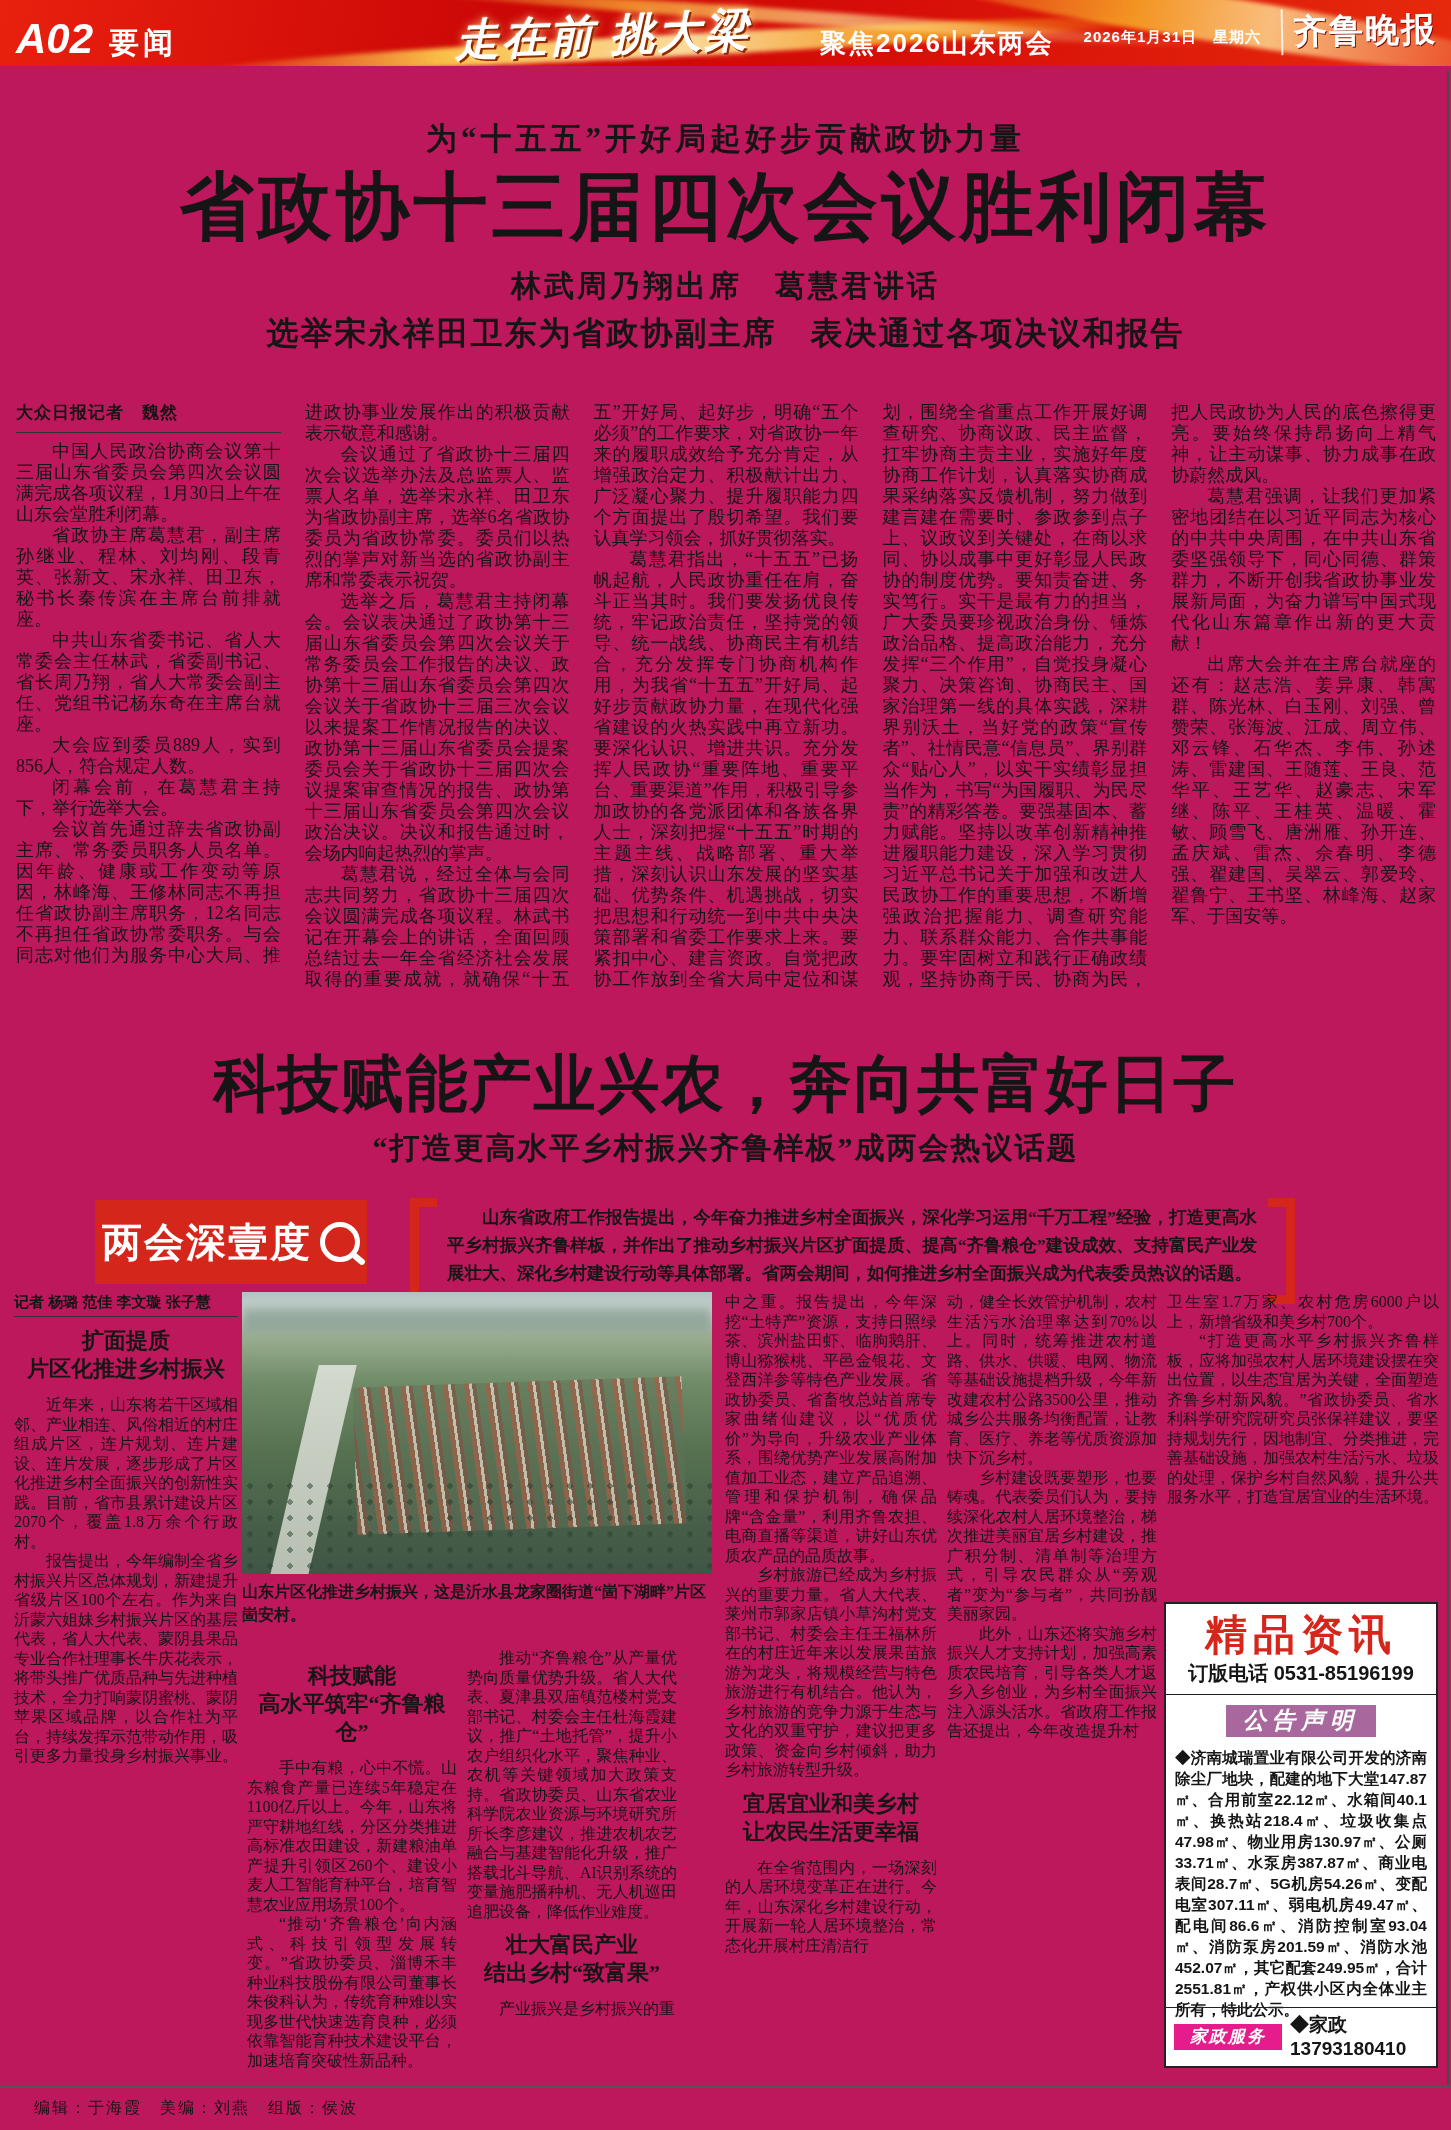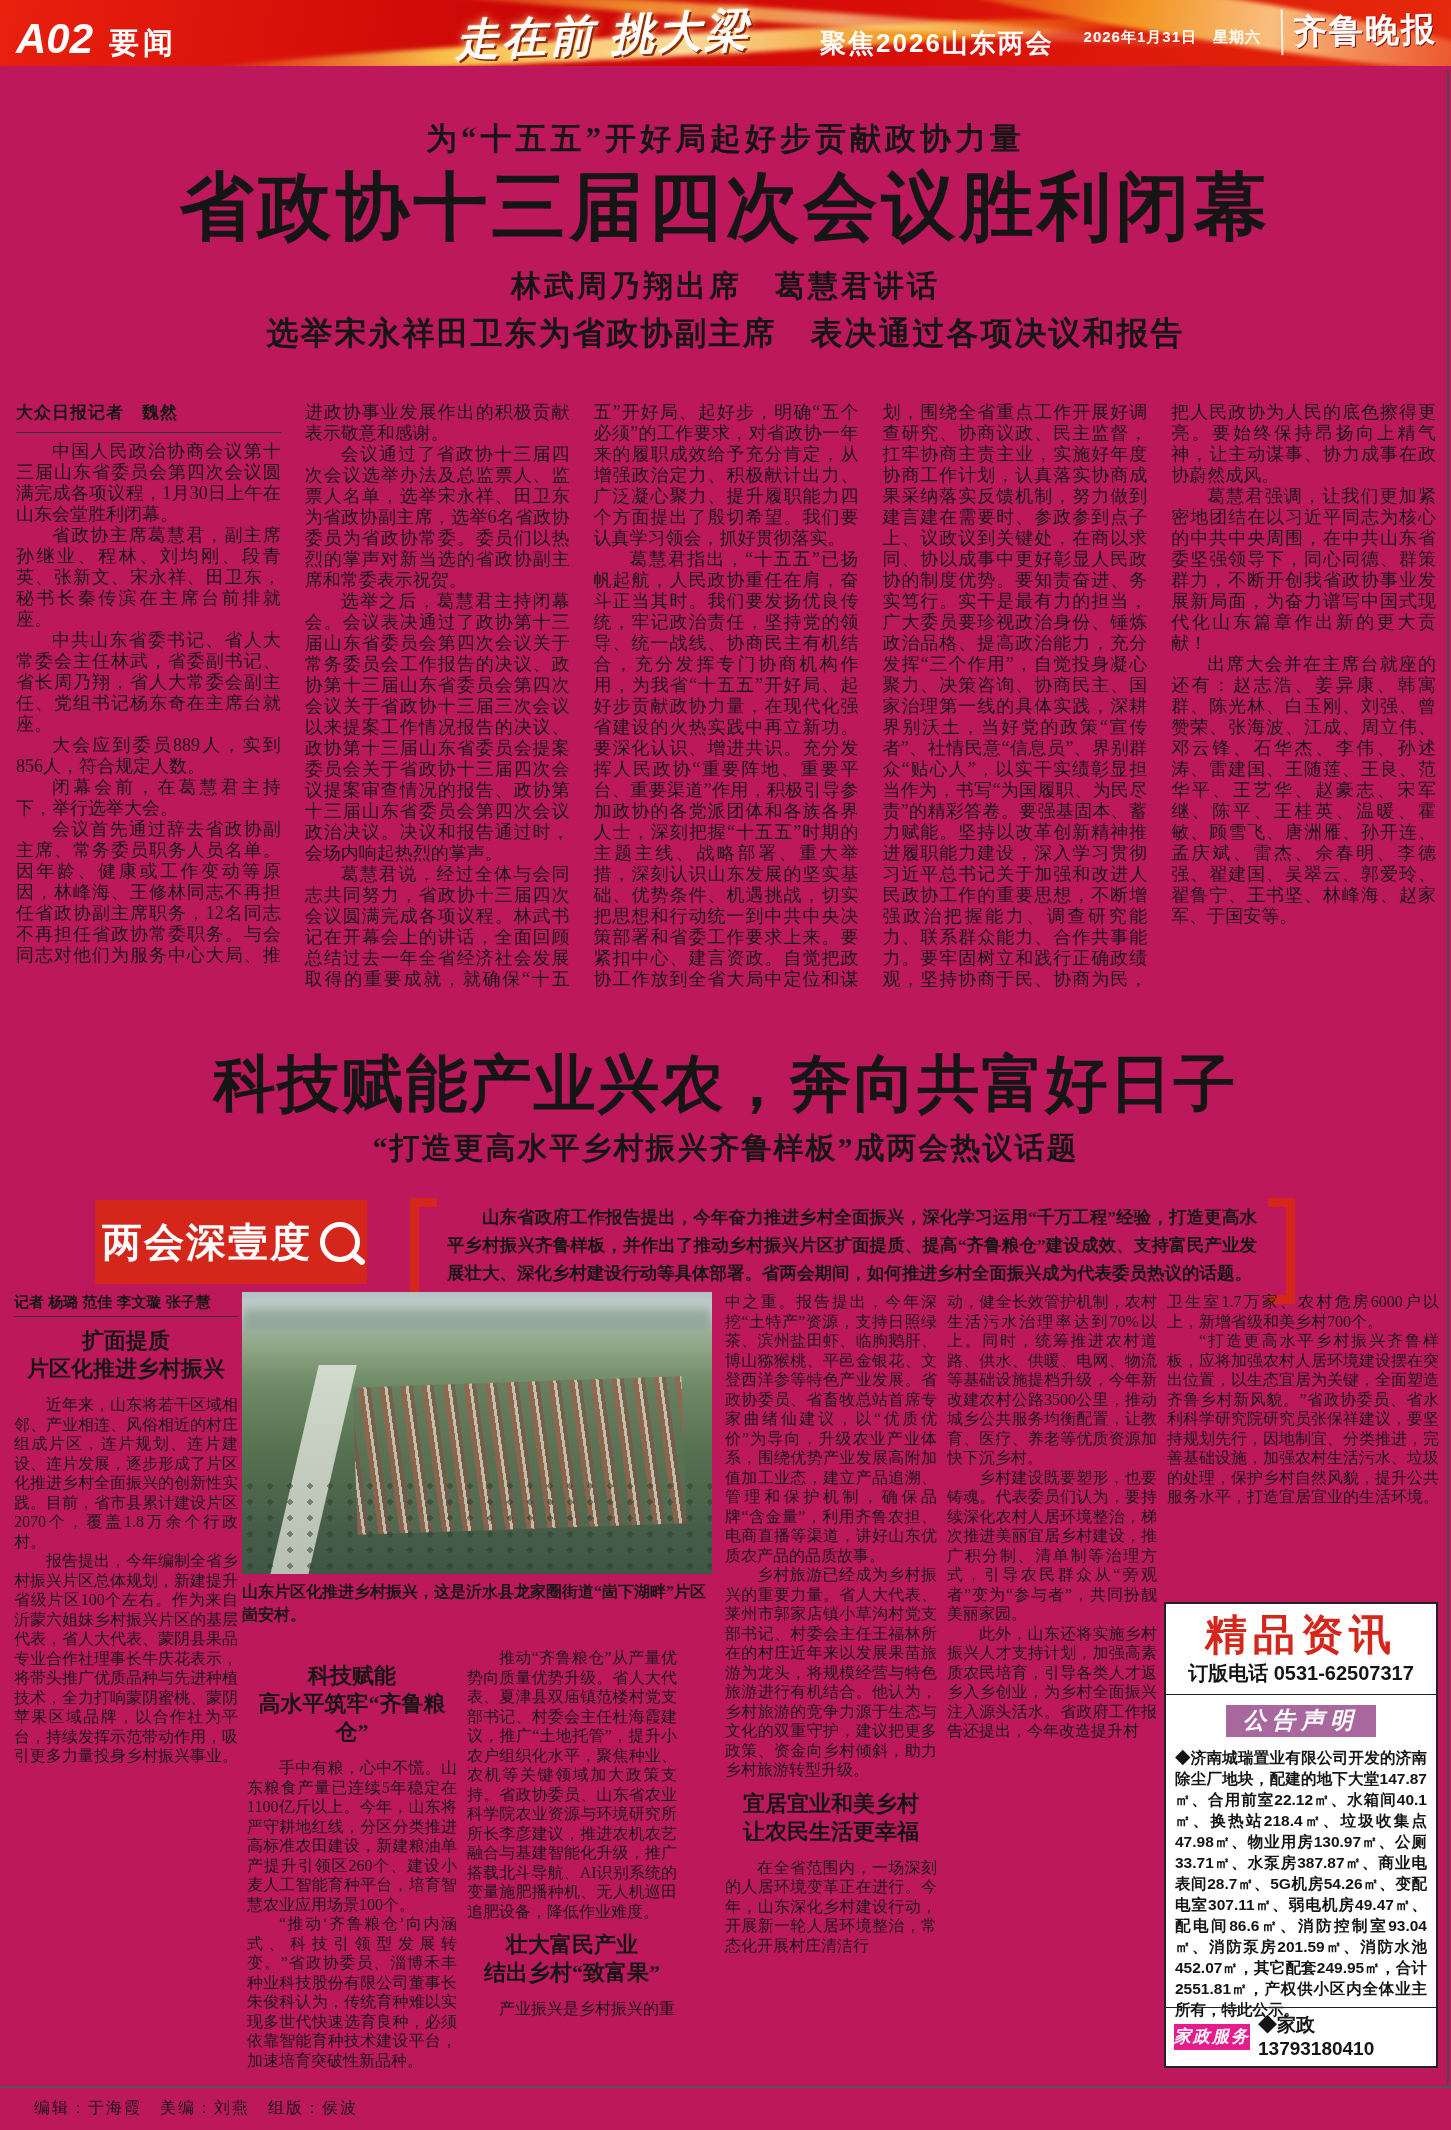--- a/index.html
+++ b/index.html
@@ -88,21 +88,21 @@
   .ib-title{margin-top:8px;text-align:center;font:900 42px/46px "Liberation Serif",serif;
             color:#d5261c;letter-spacing:6px;}
   .ib-phone{text-align:center;font:700 20px/26px "Liberation Sans",sans-serif;margin-top:2px;}
   .ib-div{border-top:1.5px solid #222;margin:8px 0 0;}
   .ib-bar{width:150px;margin:10px auto 8px;background:#a8689e;color:#fff;text-align:center;
           font:italic 700 23px/32px "Liberation Serif",serif;letter-spacing:6px;}
   .ib-body{padding:2px 9px 0;font:700 15.5px/21px "Liberation Sans",sans-serif;text-align:justify;}
   .ib-svc{position:absolute;left:0;bottom:0;width:100%;border-top:1.5px solid #222;
           display:flex;align-items:center;gap:8px;padding:5px 8px;box-sizing:border-box;}
   .svc-label{background:#e61b8c;color:#fff;font:italic 700 17px/24px "Liberation Serif",serif;
-             padding:1px 0;letter-spacing:2px;white-space:nowrap;}
+             padding:1px 16px;letter-spacing:2px;white-space:nowrap;}
   .svc-text{font:700 19px/24px "Liberation Sans",sans-serif;}
   
   .footer-rule{position:absolute;left:0px;top:2086px;width:1451px;border-top:2px solid #555;}
   .footer{position:absolute;left:34px;top:2098px;font:400 16px "Liberation Serif",serif;letter-spacing:2px;}
 </style>
 </head>
 <body>
 
 <div class="page">
 
@@ -205,21 +205,21 @@
     <p class="para">此外，山东还将实施乡村振兴人才支持计划，加强高素质农民培育，引导各类人才返乡入乡创业，为乡村全面振兴注入源头活水。省政府工作报告还提出，今年改造提升村</p>
   </div>
 
   <div class="bcol colF">
     <p class="para no-indent">卫生室1.7万家、农村危房6000户以上，新增省级和美乡村700个。</p>
     <p class="para">“打造更高水平乡村振兴齐鲁样板，应将加强农村人居环境建设摆在突出位置，以生态宜居为关键，全面塑造齐鲁乡村新风貌。”省政协委员、省水利科学研究院研究员张保祥建议，要坚持规划先行，因地制宜、分类推进，完善基础设施，加强农村生活污水、垃圾的处理，保护乡村自然风貌，提升公共服务水平，打造宜居宜业的生活环境。</p>
   </div>
 
   <div class="infobox">
     <div class="ib-title">精品资讯</div>
-    <div class="ib-phone">订版电话 0531-62507317</div>
+    <div class="ib-phone">订版电话 0531-85196199</div>
     <div class="ib-div"></div>
     <div class="ib-bar">公告声明</div>
     <div class="ib-body">◆济南城瑞置业有限公司开发的济南除尘厂地块，配建的地下大堂147.87㎡、合用前室22.12㎡、水箱间40.1㎡、换热站218.4㎡、垃圾收集点47.98㎡、物业用房130.97㎡、公厕33.71㎡、水泵房387.87㎡、商业电表间28.7㎡、5G机房54.26㎡、变配电室307.11㎡、弱电机房49.47㎡、配电间86.6㎡、消防控制室93.04㎡、消防泵房201.59㎡、消防水池452.07㎡，其它配套249.95㎡，合计2551.81㎡，产权供小区内全体业主所有，特此公示。</div>
     <div class="ib-svc">
       <span class="svc-label">家政服务</span>
       <span class="svc-text">◆家政13793180410</span>
     </div>
   </div>
 
   <div class="footer-rule"></div>

